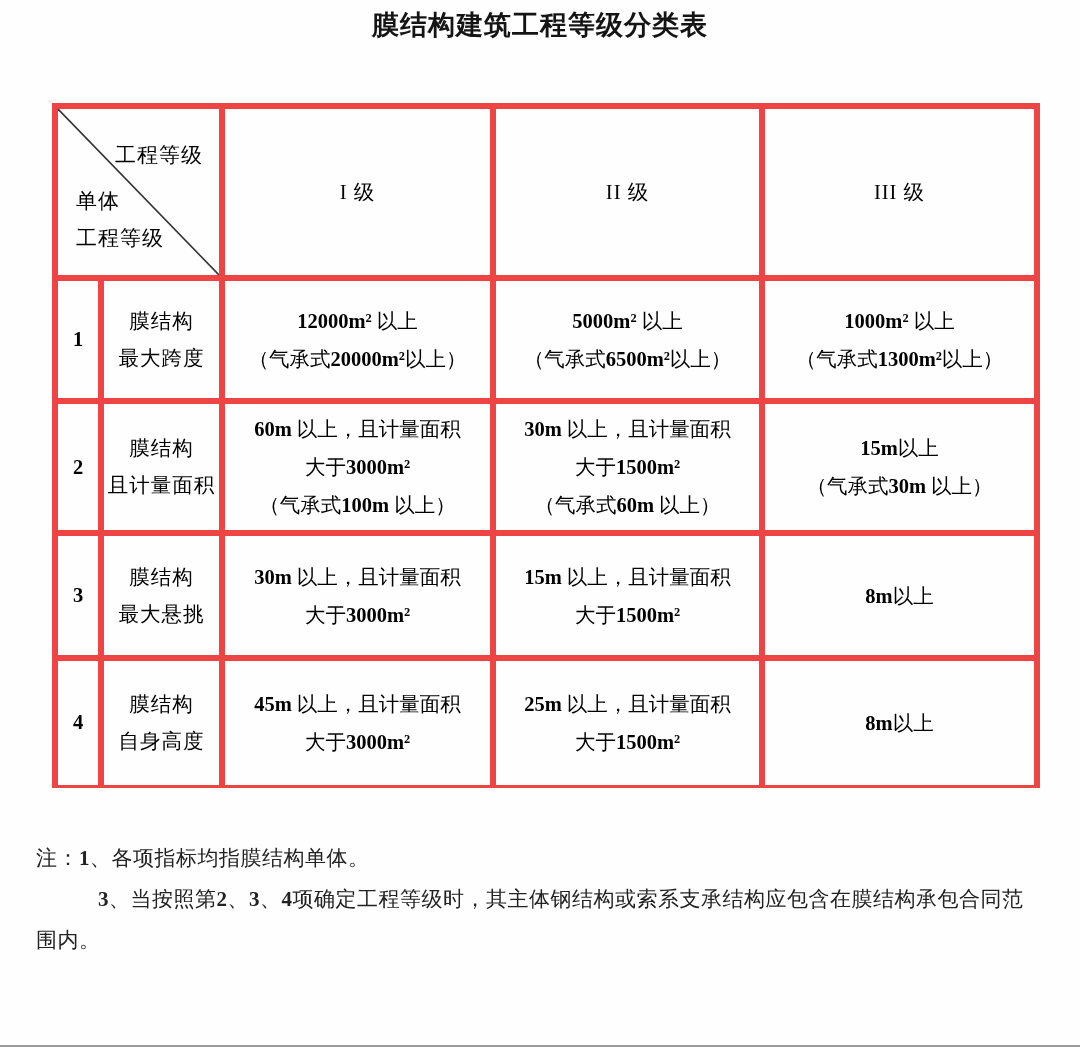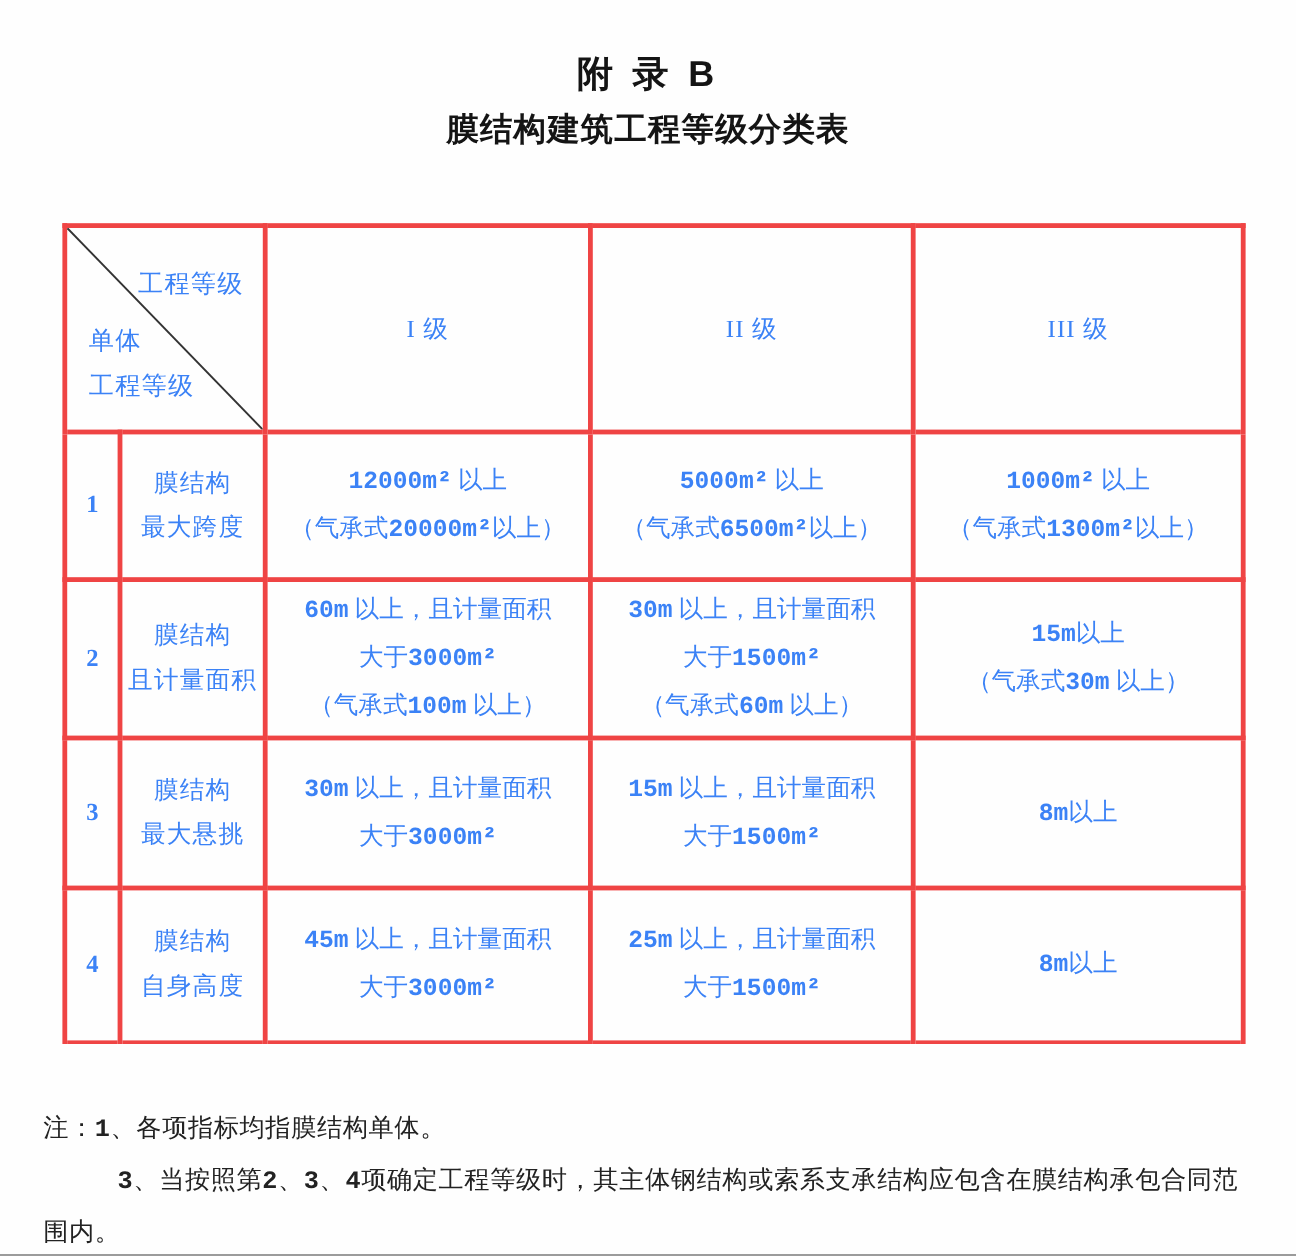--- a/index.html
+++ b/index.html
@@ -18,54 +18,53 @@
   .subtitle{
     margin:7px 0 0;text-align:center;
     font-family:"Liberation Sans",sans-serif;font-weight:bold;
     font-size:27px;letter-spacing:1px;color:#141414;
   }
   table.grade-table{
     border-collapse:collapse;table-layout:fixed;
     width:982px;margin:60px 0 0 52px;
   }
   .grade-table td{
-    border:4px solid #ef4444;padding:0;
+    border:6px solid #ef4444;padding:0;
     text-align:center;vertical-align:middle;
-    font-size:20.5px;color:#3b82f6;
+    font-size:20.5px;color:#000000;
   }
   .grade-table tr.header-row td{border-bottom-width:2px;}
   .grade-table tr:last-child td{border-bottom-width:3px;}
   
   .corner-cell{position:relative;}
   .corner-cell svg{position:absolute;left:0;top:0;width:100%;height:100%;display:block;}
   .corner-top-right{
     position:absolute;top:32px;right:16px;font-size:21px;letter-spacing:1px;
   }
   .corner-bottom-left{
     position:absolute;left:18px;bottom:18px;text-align:left;
     font-size:21px;line-height:37px;letter-spacing:1px;
   }
   .col-head{font-weight:normal;font-size:21.5px;letter-spacing:1px;}
   .num-cell{font-weight:bold;font-size:21px;}
   .feature-cell div{line-height:37px;letter-spacing:1px;}
   .lines-cell div{line-height:38px;}
-  .lines-cell b,.notes b{font-weight:bold;font-family:Liberation Mono, monospace;}
+  .lines-cell b,.notes b{font-weight:bold;}
   .notes{
     margin:50px 36px 0 36px;font-size:21px;color:#222;
   }
   .notes p{margin:0;line-height:41px;letter-spacing:0.5px;}
   .note-indent{padding-left:62px;}
   .note-hang{text-indent:62px;}
 </style>
 </head>
 <body>
 
 <div class="page">
 
-  <h1 class="title">附 录 B</h1>
   <h2 class="subtitle">膜结构建筑工程等级分类表</h2>
 
   <table class="grade-table">
     <colgroup>
       <col style="width:46px">
         <col style="width:121px">
       <col style="width:271px">
         <col style="width:269px">
         <col style="width:275px">
     </colgroup>

